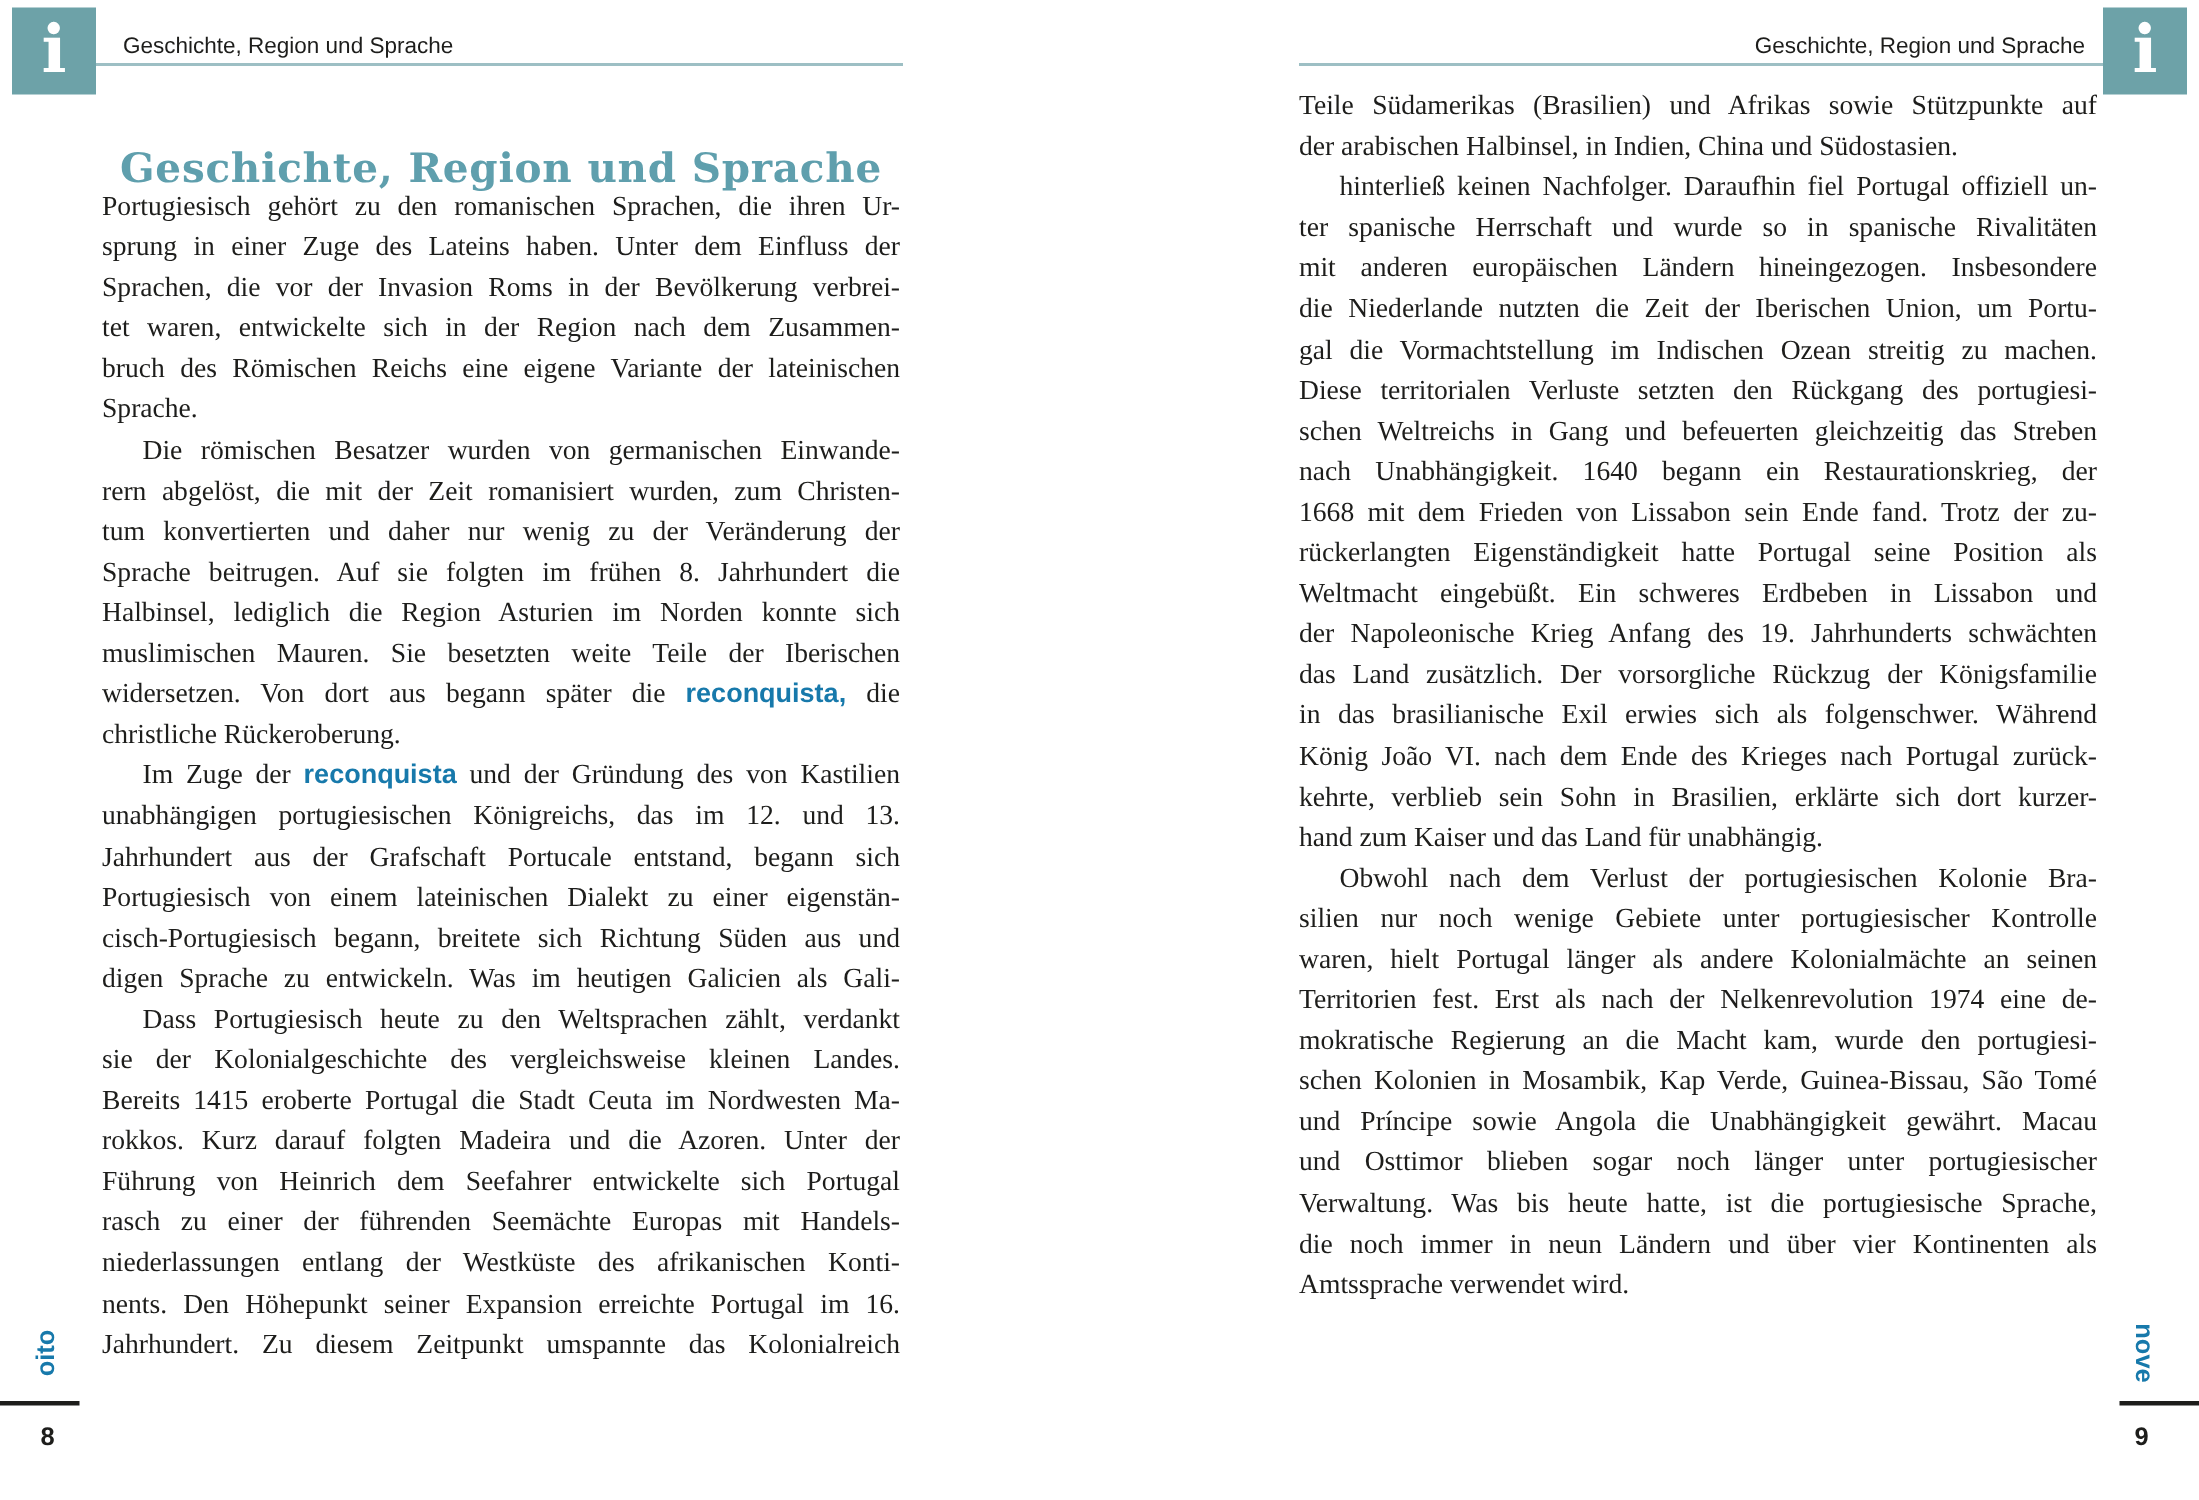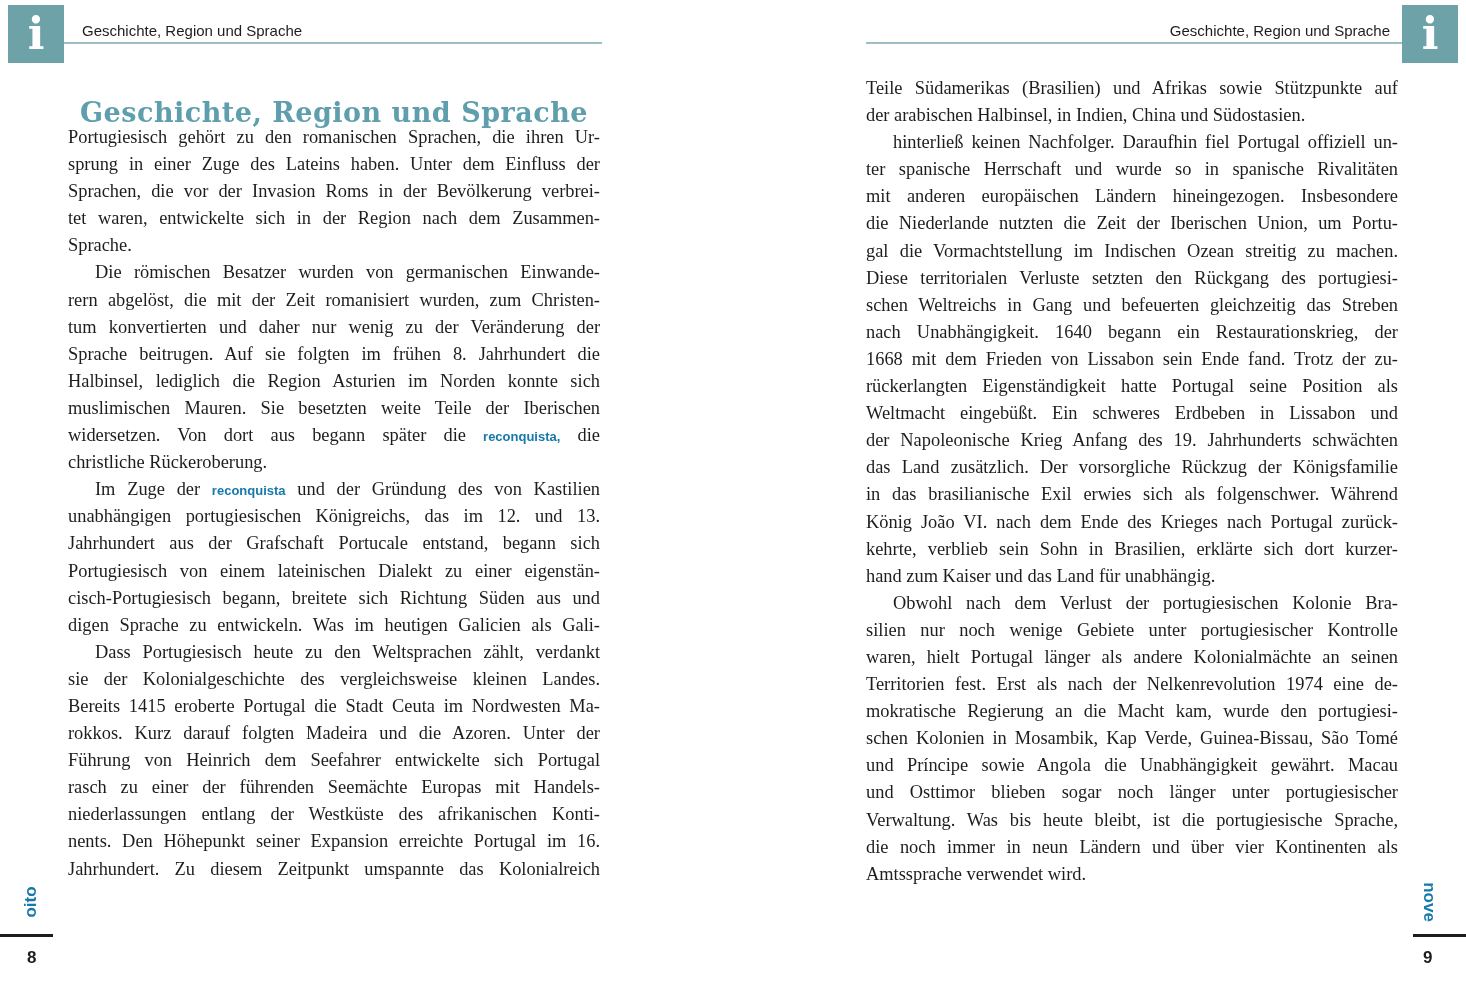--- a/index.html
+++ b/index.html
@@ -31,30 +31,30 @@
     position:absolute;left:68px;top:79px;width:532px;text-align:center;
     font-family:"DejaVu Serif",serif;font-weight:bold;font-size:27px;
     color:#5f9fad;letter-spacing:0.5px;white-space:nowrap;
   }
   
   .body-col{
     position:absolute;width:532px;font-size:18.4px;line-height:27.1px;
     color:#1d1d1b;
   }
   .body-col.left{left:68px;top:124px;}
-  .body-col.right{left:866px;top:75px;}
+  .body-col.right{left:866px;top:57px;}
   .line{
     height:27.1px;overflow:hidden;white-space:normal;
     text-align:justify;text-align-last:justify;
   }
   .line.last{text-align-last:left;}
   .para.indent .line:first-child{text-indent:27px;}
   .term{
     font-family:"Liberation Sans",sans-serif;font-weight:bold;
-    color:#1779ab;font-size:13px;
+    color:#1779ab;font-size:18px;
   }
   
   .folio-word{
     position:absolute;font-family:"Liberation Sans",sans-serif;font-weight:bold;
     font-size:17px;color:#1779ab;white-space:nowrap;
   }
   .folio-word.left{left:31px;top:902px;transform:translate(-50%,-50%) rotate(-90deg);}
   .folio-word.right{left:1429px;top:902px;transform:translate(-50%,-50%) rotate(90deg);}
   .folio-rule{position:absolute;top:934px;height:3px;width:53px;background:#1d1d1b;}
   .folio-rule.left{left:0;}
@@ -84,20 +84,21 @@
   <div class="header-rule right"></div>
 
   <h1 class="chapter-title">Geschichte, Region und Sprache</h1>
 
   <div class="body-col left">
       <div class="para">
         <div class="line"><span>Portugiesisch gehört zu den romanischen Sprachen, die ihren Ur-</span></div>
         <div class="line"><span>sprung in einer Zuge des Lateins haben. Unter dem Einfluss der</span></div>
         <div class="line"><span>Sprachen, die vor der Invasion Roms in der Bevölkerung verbrei-</span></div>
         <div class="line"><span>tet waren, entwickelte sich in der Region nach dem Zusammen-</span></div>
+        <div class="line"><span>bruch des Römischen Reichs eine eigene Variante der lateinischen</span></div>
         <div class="line last"><span>Sprache.</span></div>
       </div>
       <div class="para indent">
         <div class="line"><span>Die römischen Besatzer wurden von germanischen Einwande-</span></div>
         <div class="line"><span>rern abgelöst, die mit der Zeit romanisiert wurden, zum Christen-</span></div>
         <div class="line"><span>tum konvertierten und daher nur wenig zu der Veränderung der</span></div>
         <div class="line"><span>Sprache beitrugen. Auf sie folgten im frühen 8. Jahrhundert die</span></div>
         <div class="line"><span>Halbinsel, lediglich die Region Asturien im Norden konnte sich</span></div>
         <div class="line"><span>muslimischen Mauren. Sie besetzten weite Teile der Iberischen</span></div>
         <div class="line"><span>widersetzen. Von dort aus begann später die </span><span class="term">reconquista,</span><span> die</span></div>
@@ -149,21 +150,21 @@
       </div>
       <div class="para indent">
         <div class="line"><span>Obwohl nach dem Verlust der portugiesischen Kolonie Bra-</span></div>
         <div class="line"><span>silien nur noch wenige Gebiete unter portugiesischer Kontrolle</span></div>
         <div class="line"><span>waren, hielt Portugal länger als andere Kolonialmächte an seinen</span></div>
         <div class="line"><span>Territorien fest. Erst als nach der Nelkenrevolution 1974 eine de-</span></div>
         <div class="line"><span>mokratische Regierung an die Macht kam, wurde den portugiesi-</span></div>
         <div class="line"><span>schen Kolonien in Mosambik, Kap Verde, Guinea-Bissau, São Tomé</span></div>
         <div class="line"><span>und Príncipe sowie Angola die Unabhängigkeit gewährt. Macau</span></div>
         <div class="line"><span>und Osttimor blieben sogar noch länger unter portugiesischer</span></div>
-        <div class="line"><span>Verwaltung. Was bis heute bleibt, ist die portugiesische Sprache,</span></div>
+        <div class="line"><span>Verwaltung. Was bis heute hatte, ist die portugiesische Sprache,</span></div>
         <div class="line"><span>die noch immer in neun Ländern und über vier Kontinenten als</span></div>
         <div class="line last"><span>Amtssprache verwendet wird.</span></div>
       </div>
     </div>
 
   <div class="folio-word left">oito</div>
   <div class="folio-rule left"></div>
   <div class="page-number left">8</div>
 
   <div class="folio-word right">nove</div>

